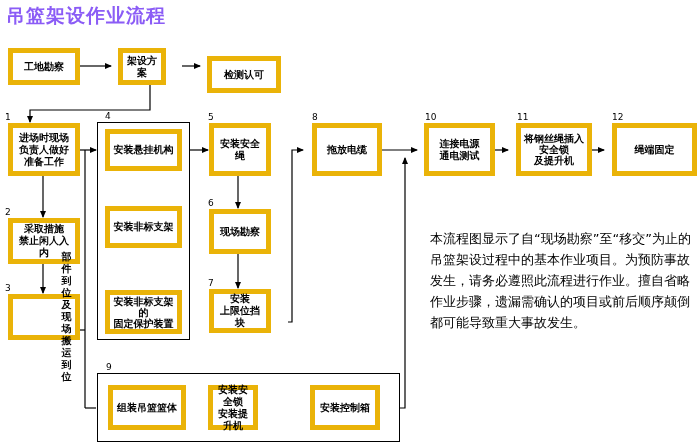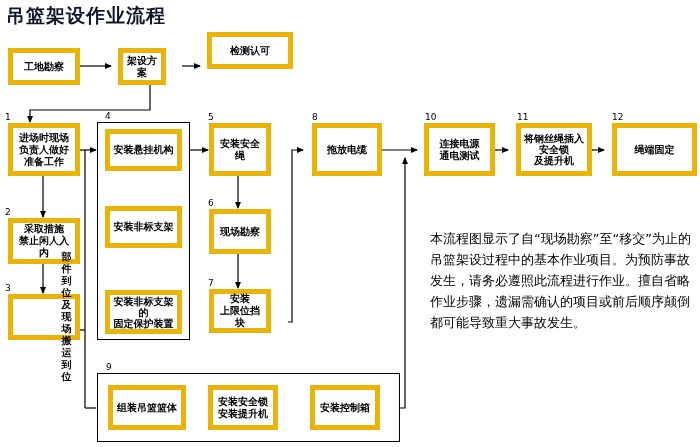--- a/index.html
+++ b/index.html
@@ -5,21 +5,21 @@
   html,body{margin:0;padding:0;}
   body{
     width:700px;height:447px;background:#ffffff;
     font-family:"DejaVu Sans","Liberation Sans",sans-serif;
     position:relative;overflow:hidden;
   }
   #canvas{position:absolute;left:0;top:0;width:700px;height:447px;}
 
   .title{
     position:absolute;left:6px;top:2px;
-    font-size:19px;font-weight:bold;color:#0f172a;
+    font-size:19px;font-weight:bold;color:#8b5cf6;
     letter-spacing:1px;line-height:26px;
     font-family:"DejaVu Serif","Liberation Serif",serif;
     white-space:nowrap;
   }
 
   .box{
     position:absolute;border:5px solid #eab308;background:#fff;
     box-sizing:border-box;display:flex;align-items:center;
     justify-content:center;text-align:center;
     font-size:10px;line-height:12px;color:#000;
@@ -94,21 +94,21 @@
       <path d="M592,150 L604,150" marker-end="url(#ah)"></path>
 
       <path d="M677,150 L693,150" marker-end="url(#ah)"></path>
     </g>
   </svg>
 
   <div class="box" style="left:8px;top:48px;width:72px;height:37px;">工地勘察</div>
 
   <div class="box" style="left:118px;top:48px;width:48px;height:37px;">架设方案</div>
 
-  <div class="box" style="left:207px;top:32px;width:86px;height:37px;">检测认可</div>
+  <div class="box" style="left:207px;top:56px;width:74px;height:37px;">检测认可</div>
 
   <div class="num" style="left:5px;top:113px;">1</div>
   <div class="box" style="left:8px;top:123px;width:72px;height:53px;white-space:pre-line;">进场时现场
 负责人做好
 准备工作</div>
 
   <div class="num" style="left:5px;top:208px;">2</div>
   <div class="box" style="left:8px;top:218px;width:72px;height:46px;white-space:pre-line;">采取措施
 禁止闲人入内</div>
 
@@ -135,21 +135,21 @@
   <div class="box" style="left:209px;top:289px;width:62px;height:44px;white-space:pre-line;">安装
 上限位挡块</div>
 
   <div class="num" style="left:312px;top:113px;">8</div>
   <div class="box" style="left:312px;top:123px;width:70px;height:53px;">拖放电缆</div>
 
   <div class="num" style="left:106px;top:363px;">9</div>
   <div class="group" style="left:97px;top:373px;width:303px;height:69px;"></div>
 
   <div class="box" style="left:108px;top:385px;width:78px;height:45px;">组装吊篮篮体</div>
-  <div class="box" style="left:208px;top:385px;width:70px;height:45px;white-space:pre-line;">安装安全锁
+  <div class="box" style="left:208px;top:385px;width:50px;height:45px;white-space:pre-line;">安装安全锁
 安装提升机</div>
   <div class="box" style="left:310px;top:385px;width:70px;height:45px;">安装控制箱</div>
 
   <div class="num" style="left:425px;top:113px;">10</div>
   <div class="box" style="left:424px;top:123px;width:71px;height:53px;white-space:pre-line;">连接电源
 通电测试</div>
 
   <div class="num" style="left:517px;top:113px;">11</div>
   <div class="box" style="left:516px;top:123px;width:76px;height:53px;white-space:pre-line;line-height:11px;">将钢丝绳插入
 安全锁

